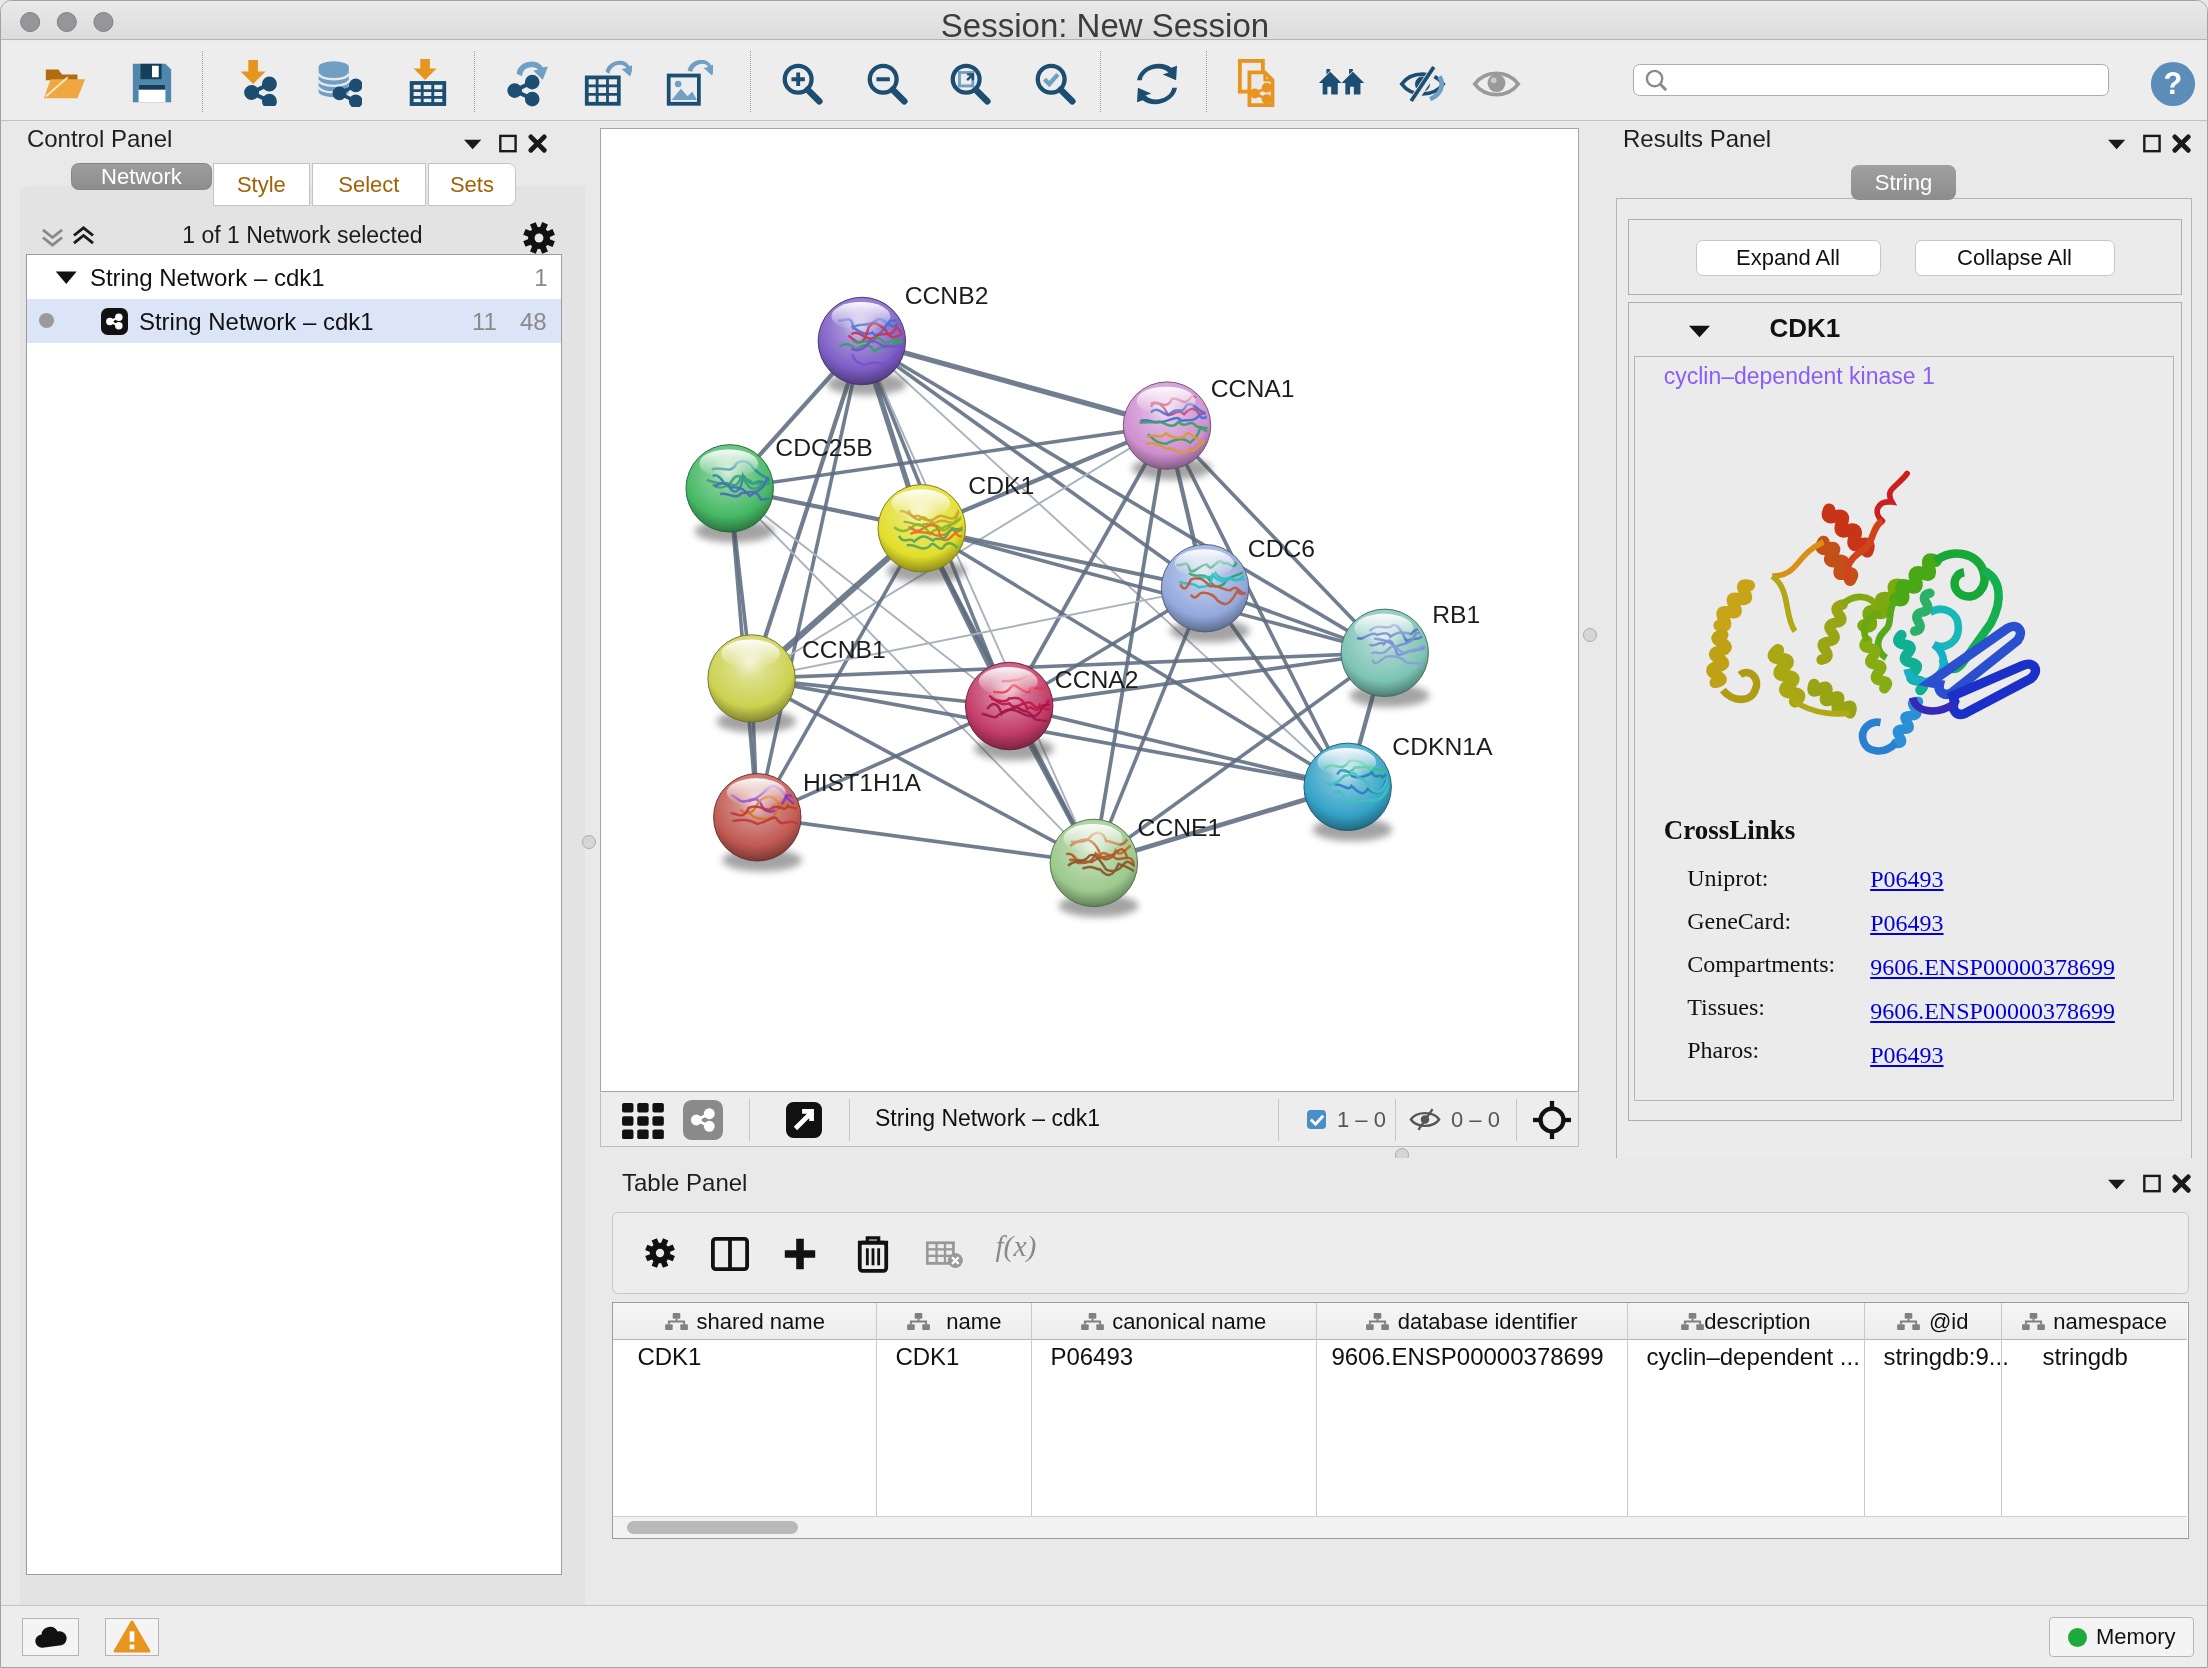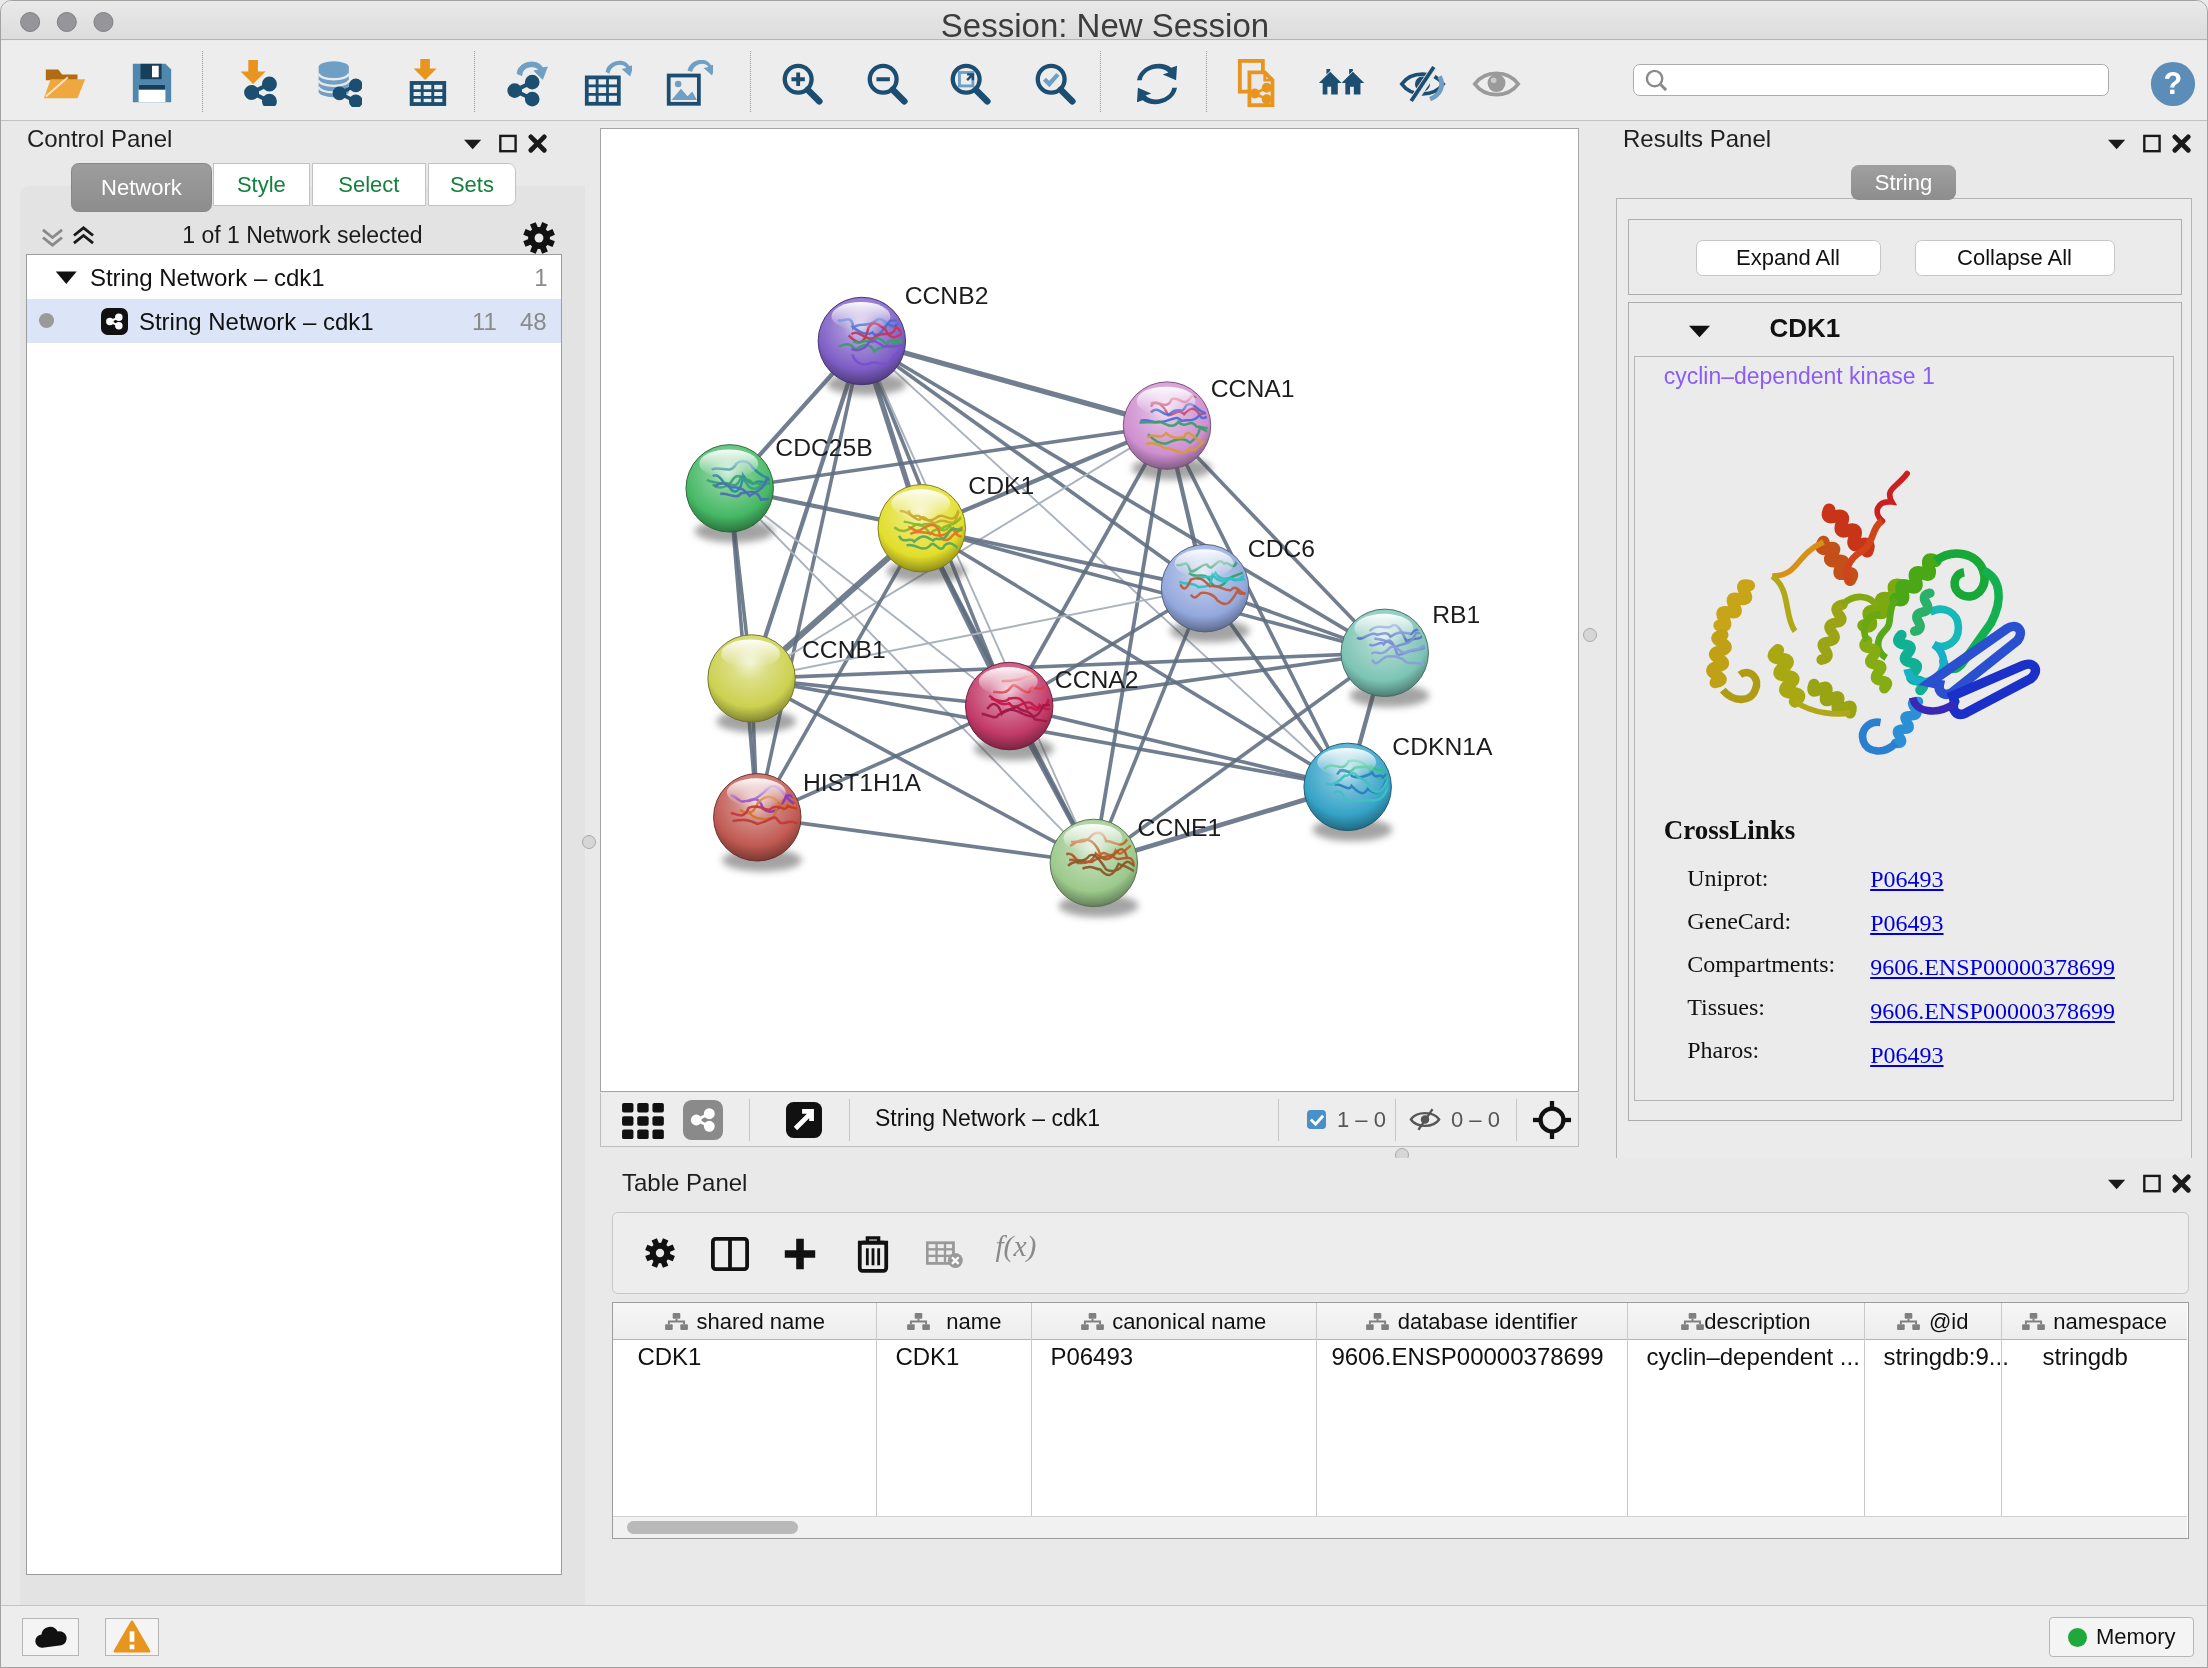--- a/index.html
+++ b/index.html
@@ -1,18 +1,18 @@
 <!DOCTYPE html>
 <html style="font-size:15px"><head><meta charset="utf-8"><style>
 *{margin:0;padding:0;box-sizing:border-box}
 html,body{width:2208px;height:1668px;background:#e9e9e9;font-family:"Liberation Sans",sans-serif;overflow:hidden}
 .abs{position:absolute}
 .vsep{width:0;border-left:1.9px dotted #9a9a9a}
 .panel-title{font-size:24px;color:#1e1e1e}
-.tab{position:absolute;display:flex;align-items:center;justify-content:center;font-size:22px;color:#15803d;background:#fff;border:1px solid #c3c3c3}
+.tab{position:absolute;display:flex;align-items:center;justify-content:center;font-size:22px;color:#a16207;background:#fff;border:1px solid #c3c3c3}
 .tabsel{background:linear-gradient(#9d9d9d,#8d8d8d);color:#fff;border-color:#868686}
 .btn{position:absolute;display:flex;align-items:center;justify-content:center;background:#fff;border:1px solid #c6c6c6;border-radius:6.7px;font-size:22px;color:#111}
 a.lk{color:#0000dd;font-family:"Liberation Serif",serif;text-decoration:underline}
 </style></head><body>
 
 <div class="abs" style="left:0;top:0;width:2208px;height:1668px;border:1.9px solid #a2a2a2;border-radius:11.4px 11.4px 0 0;background:#e9e9e9;overflow:hidden">
 
 <div class="abs" style="left:0;top:0;width:2208px;height:39px;background:linear-gradient(#e9e9e9,#dcdcdc);border-bottom:1px solid #b5b5b5">
   <div class="abs" style="left:19px;top:10.5px"><svg width="105" height="20" viewBox="0 0 110 21">
           <circle cx="10.5" cy="10.5" r="10" fill="#95959a" stroke="#7c7c81"></circle>
@@ -175,21 +175,21 @@
 </div>
 
 <div class="abs" style="left:1.9px;top:121px;width:592px;height:1481px;background:#e9e9e9">
   <div class="abs panel-title" style="left:24px;top:2.9px">Control Panel</div>
   <div class="abs" style="left:461px;top:12.4px"><svg width="86" height="21" viewBox="0 0 90 22">
           <path d="M0 6 l9 10 9-10 z" fill="#1a1a1a"></path>
           <rect x="38" y="2" width="16" height="16" fill="none" stroke="#1a1a1a" stroke-width="2.5"></rect>
           <path d="M70 3 l14 14 M84 3 l-14 14" stroke="#1a1a1a" stroke-width="5" stroke-linecap="round"></path>
         </svg></div>
   <div class="abs" style="left:17px;top:64px;width:565px;height:1462px;background:#e3e3e3;border-radius:9.5px 0 9.5px 9.5px"></div>
-  <div class="tab tabsel" style="left:68px;top:41px;width:141px;height:49px;border-radius:7.6px">Network</div>
+  <div class="tab tabsel" style="left:68px;top:41px;width:141px;height:27px;border-radius:7.6px">Network</div>
   <div class="tab" style="left:210px;top:41px;width:97px;height:43px">Style</div>
   <div class="tab" style="left:309px;top:41px;width:114px;height:43px">Select</div>
   <div class="tab" style="left:425px;top:41px;width:88px;height:43px;border-radius:0 7.6px 7.6px 0">Sets</div>
   <div class="abs" style="left:37px;top:105px;"><svg width="25" height="21" viewBox="0 0 26 22" style="">
           <g fill="none" stroke="#8a8a8a" stroke-width="3">
             <path d="M3 3 l10 8 10-8"></path>
             <path d="M3 11 l10 8 10-8"></path>
           </g>
         </svg></div>
       <div class="abs" style="left:68px;top:103px;"><svg width="25" height="21" viewBox="0 0 26 22" style="">

